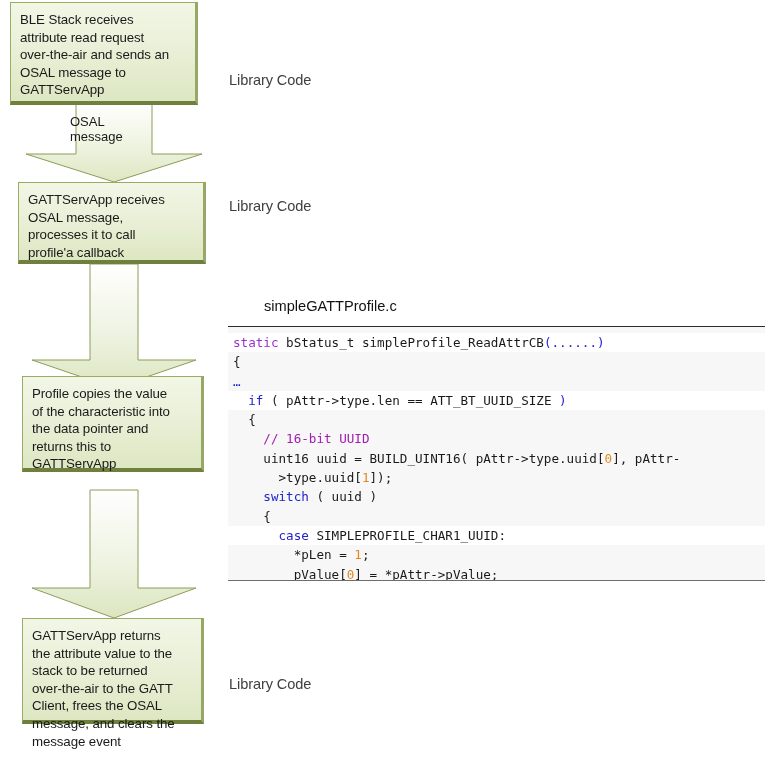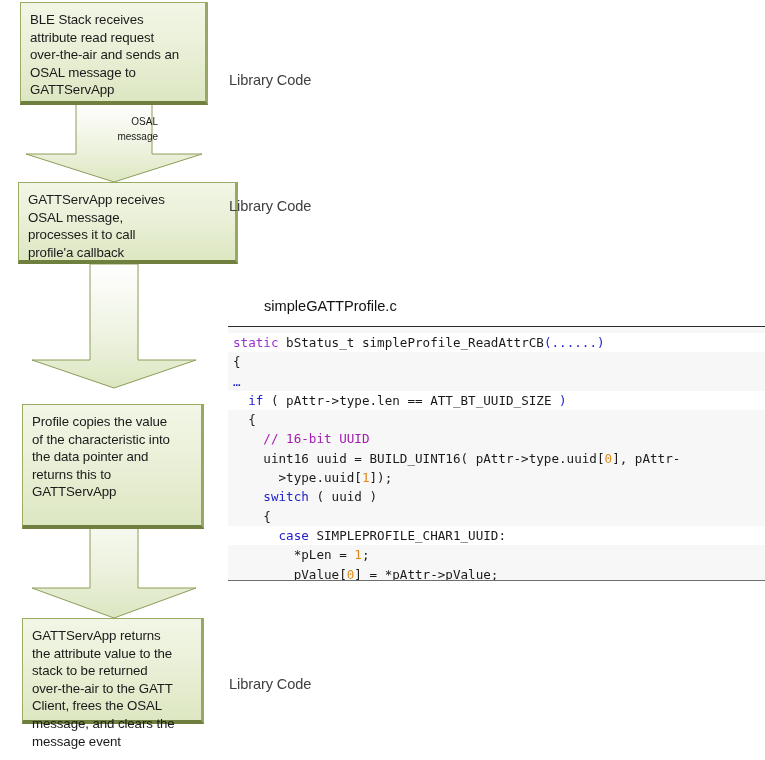--- a/index.html
+++ b/index.html
@@ -41,22 +41,22 @@
   .flow-box .txt { display: block; white-space: pre-line; }
 
   
   .arrow {
     position: absolute;
     overflow: visible;
   }
   .arrow svg { display: block; overflow: visible; }
   .arrow-label {
     position: absolute;
-    text-align: right;
-    font-size: 10px;
+    text-align: left;
+    font-size: 13px;
     line-height: 15px;
     color: #1a1a1a;
     white-space: pre-line;
     pointer-events: none;
   }
 
   
   .annot {
     position: absolute;
     font-size: 14.6px;
@@ -141,36 +141,36 @@
           <stop offset="0%" stop-color="#ffffff"></stop>
           <stop offset="60%" stop-color="#edf2df"></stop>
           <stop offset="100%" stop-color="#dbe6c0"></stop>
         </linearGradient>
       </defs>
       <path d="M 66,0 L 114,0 L 114,98 L 172,98 L 90,128 L 8,98 L 66,98 Z" fill="url(#ag3)" stroke="#8c9c58" stroke-width="1"></path>
     </svg>
     <div class="arrow-label" style="left:46px; top:10px; width:88px;"></div>
   </div>
 
-  <div class="flow-box" style="left:20px; top:2px; width:188px; height:103px;">
+  <div class="flow-box" style="left:10px; top:2px; width:188px; height:103px;">
     <span class="txt">BLE Stack receives
 attribute read request
 over-the-air and sends an
 OSAL message to
 GATTServApp</span>
   </div>
 
-  <div class="flow-box" style="left:18px; top:182px; width:220px; height:82px;">
+  <div class="flow-box" style="left:18px; top:182px; width:188px; height:82px;">
     <span class="txt">GATTServApp receives
 OSAL message,
 processes it to call
 profile'a callback</span>
   </div>
 
-  <div class="flow-box" style="left:22px; top:404px; width:182px; height:125px;">
+  <div class="flow-box" style="left:22px; top:376px; width:182px; height:96px;">
     <span class="txt">Profile copies the value
 of the characteristic into
 the data pointer and
 returns this to
 GATTServApp</span>
   </div>
 
   <div class="flow-box" style="left:22px; top:618px; width:182px; height:106px;">
     <span class="txt">GATTServApp returns
 the attribute value to the

